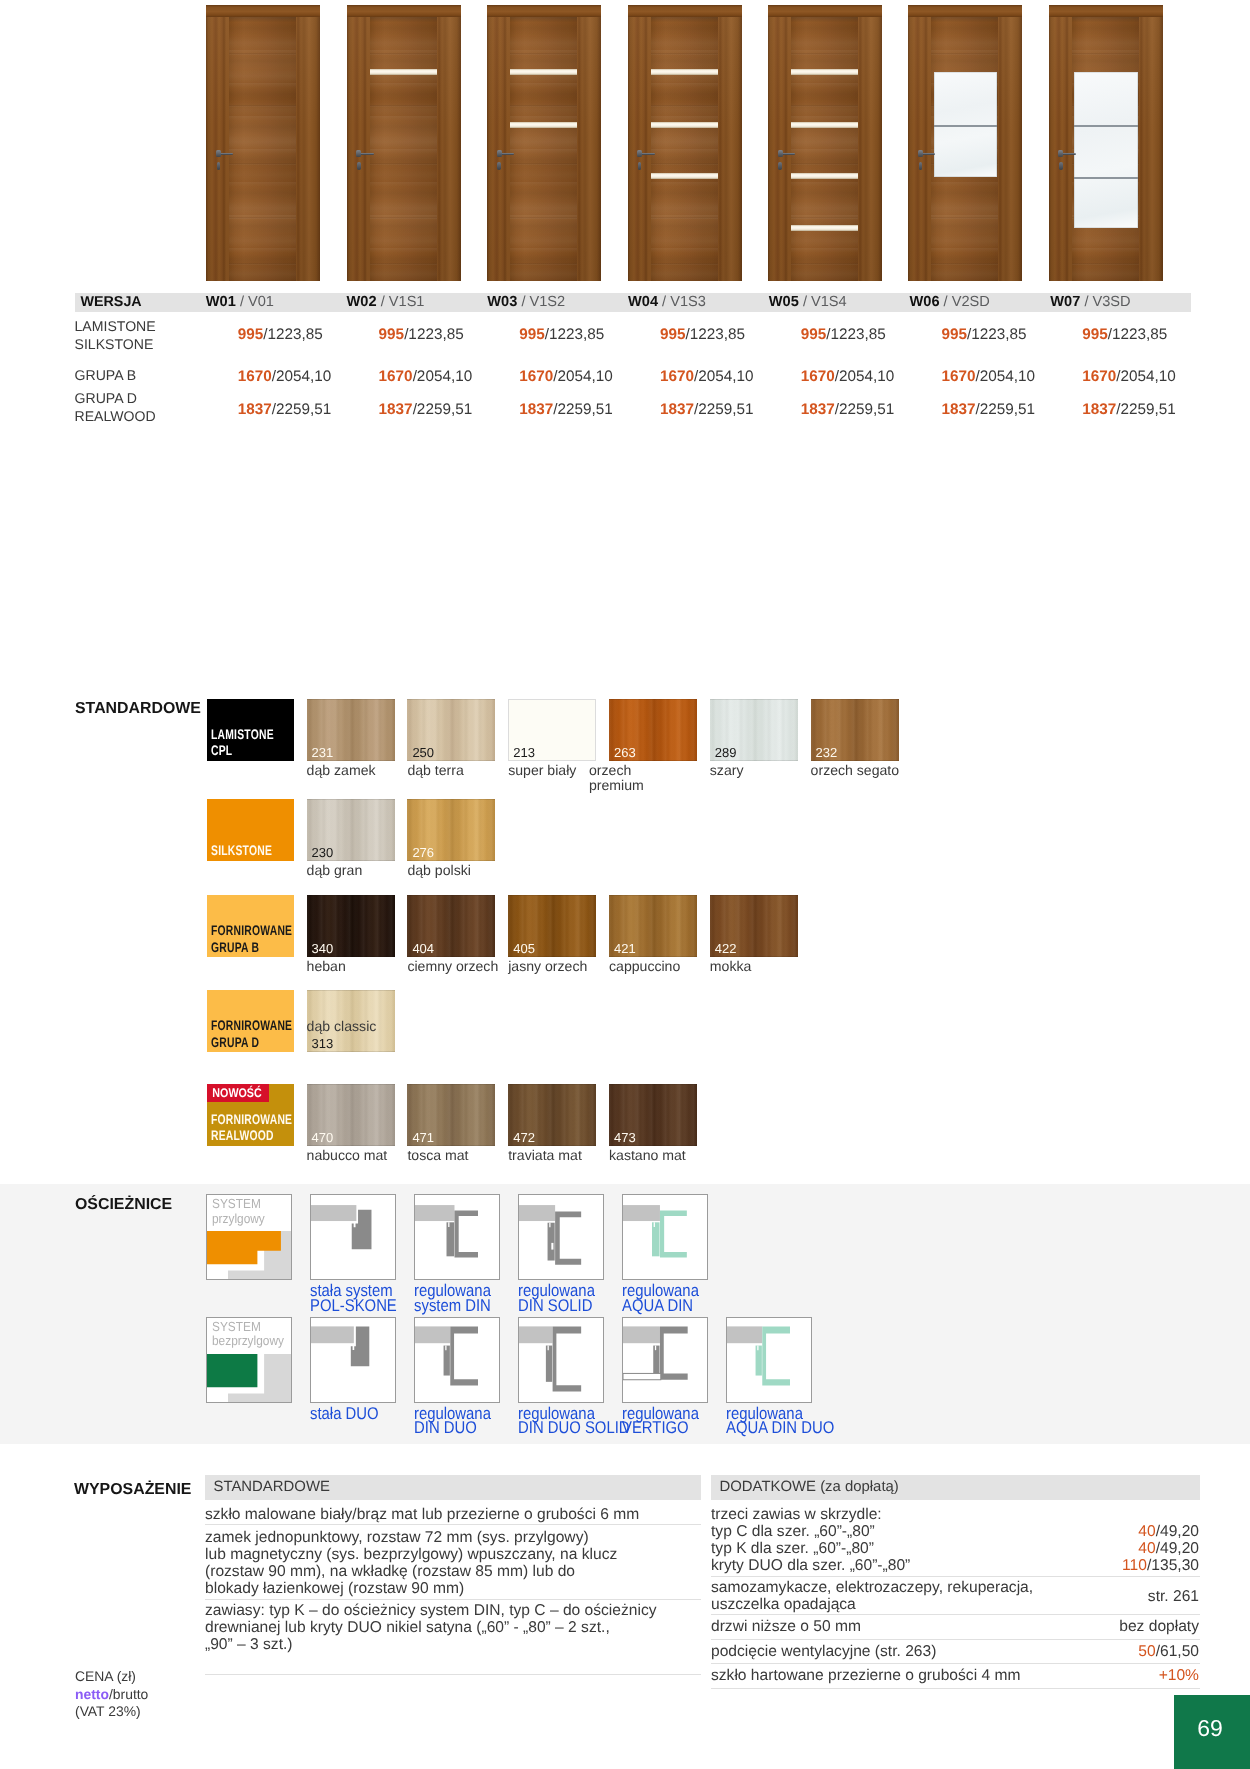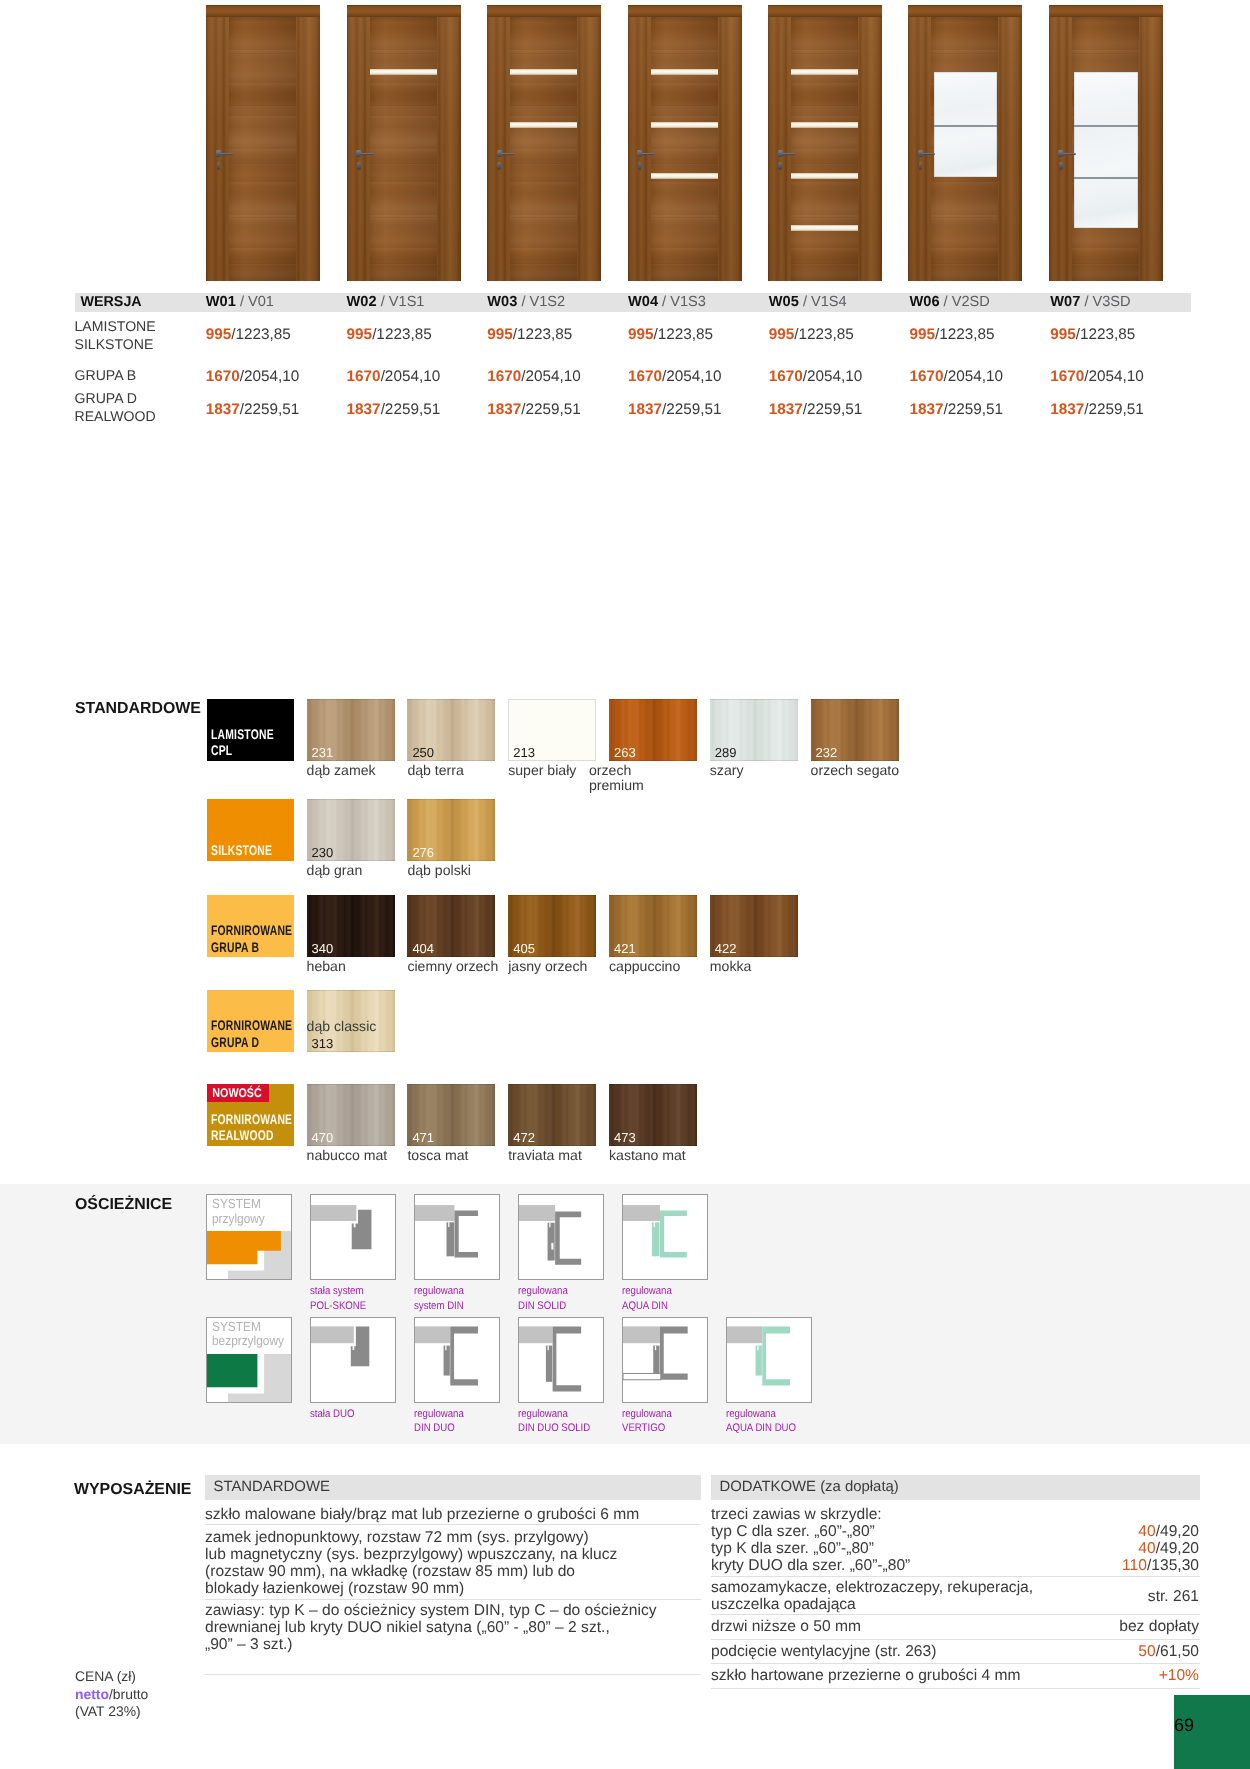--- a/index.html
+++ b/index.html
@@ -52,21 +52,21 @@
 
   
   .pt-head{position:absolute;left:75px;top:293px;width:1116px;height:19px;background:#e3e3e3;}
   .pt-head-label{position:absolute;left:80.5px;top:294px;font-size:14.3px;font-weight:bold;
       color:#111;letter-spacing:0px;}
   .pt-col-head{position:absolute;top:294px;font-size:14.6px;color:#111;white-space:nowrap;}
   .pt-col-head b{font-weight:bold;}
   .pt-col-head i{color:#5c5d5f;font-style:normal;}
   .pt-rowlabel{position:absolute;left:74.5px;font-size:14.1px;color:#3a3a3a;line-height:17.8px;white-space:nowrap;}
   .pt-cell{position:absolute;font-size:15.3px;color:#3a3a3a;white-space:nowrap;}
-  .pt-cell b{color:#d4551f;font-weight:bold;}
+  .pt-cell b{color:#d4551f;font-weight:bold;margin-left:32px;}
 
   
   .sec-title{position:absolute;font-size:15.9px;font-weight:bold;color:#161616;letter-spacing:0px;white-space:nowrap;}
 
   
   .grp{position:absolute;width:87px;height:62px;}
   .grp .gtxt{position:absolute;left:4.5px;bottom:2px;font-size:13.9px;font-weight:bold;
       line-height:16.4px;letter-spacing:.3px;white-space:nowrap;}
   .grp .gtxt>div{transform:scaleX(.745);transform-origin:left center;}
   .grp .nowosc{position:absolute;left:0;top:0;width:62px;height:18px;background:#d6102a;
@@ -77,35 +77,35 @@
   .sw .code{position:absolute;left:5px;bottom:1px;font-size:13px;font-weight:normal;line-height:15px;}
   .swname{position:absolute;font-size:14.1px;color:#3a3a3a;line-height:15.8px;white-space:nowrap;}
 
   
   #oscband{position:absolute;left:0;top:1184px;width:1250px;height:260px;background:#f4f4f4;}
   .obox{position:absolute;width:86px;height:86px;background:#fff;border:1px solid #9b9b9b;
       box-sizing:border-box;overflow:hidden;}
   .osys-txt{position:absolute;left:5px;top:2px;font-size:13.2px;color:#b2b2b2;line-height:14.5px;
       white-space:nowrap;}
   .osys-txt>div{transform:scaleX(.9);transform-origin:left center;}
-  .ocap{position:absolute;font-size:11px;color:#a21caf;line-height:14.2px;white-space:nowrap;}
+  .ocap{position:absolute;font-size:17px;color:#1d4ed8;line-height:14.2px;white-space:nowrap;}
   .ocap>div{transform:scaleX(.875);transform-origin:left center;}
 
   
   .eq-head{position:absolute;height:24.5px;background:#e3e3e3;}
   .eq-head span{position:absolute;left:8.5px;top:3.5px;font-size:14.9px;color:#3a3a3a;white-space:nowrap;}
   .eq-txt{position:absolute;font-size:15.6px;color:#3a3a3a;line-height:17px;white-space:nowrap;}
   .eq-price{position:absolute;font-size:15.6px;color:#3a3a3a;text-align:right;
       white-space:nowrap;line-height:17px;}
   .eq-price b{color:#d4551f;font-weight:normal;}
   .eq-sep{position:absolute;height:1px;background:#e0e0e0;}
   .cena{position:absolute;font-size:13.9px;color:#3a3a3a;line-height:17.7px;white-space:nowrap;}
   .cena b{color:#8b5cf6;font-weight:bold;}
   #pagenum{position:absolute;left:1174px;top:1695px;width:76px;height:74px;background:#10784a;}
-  #pagenum span{position:absolute;left:0;right:4px;top:20px;text-align:left;color:#000000;font-size:18px;}
+  #pagenum span{position:absolute;left:0;right:4px;top:20px;text-align:center;color:#ffffff;font-size:23px;}
 </style>
 </head>
 <body>
 
 <div id="doors">
 <div class="door" style="left:206.4px">
   <div class="frame"></div>
   <div class="tophead"></div>
   <div class="leafwrap">
     <div class="leaf"></div>

